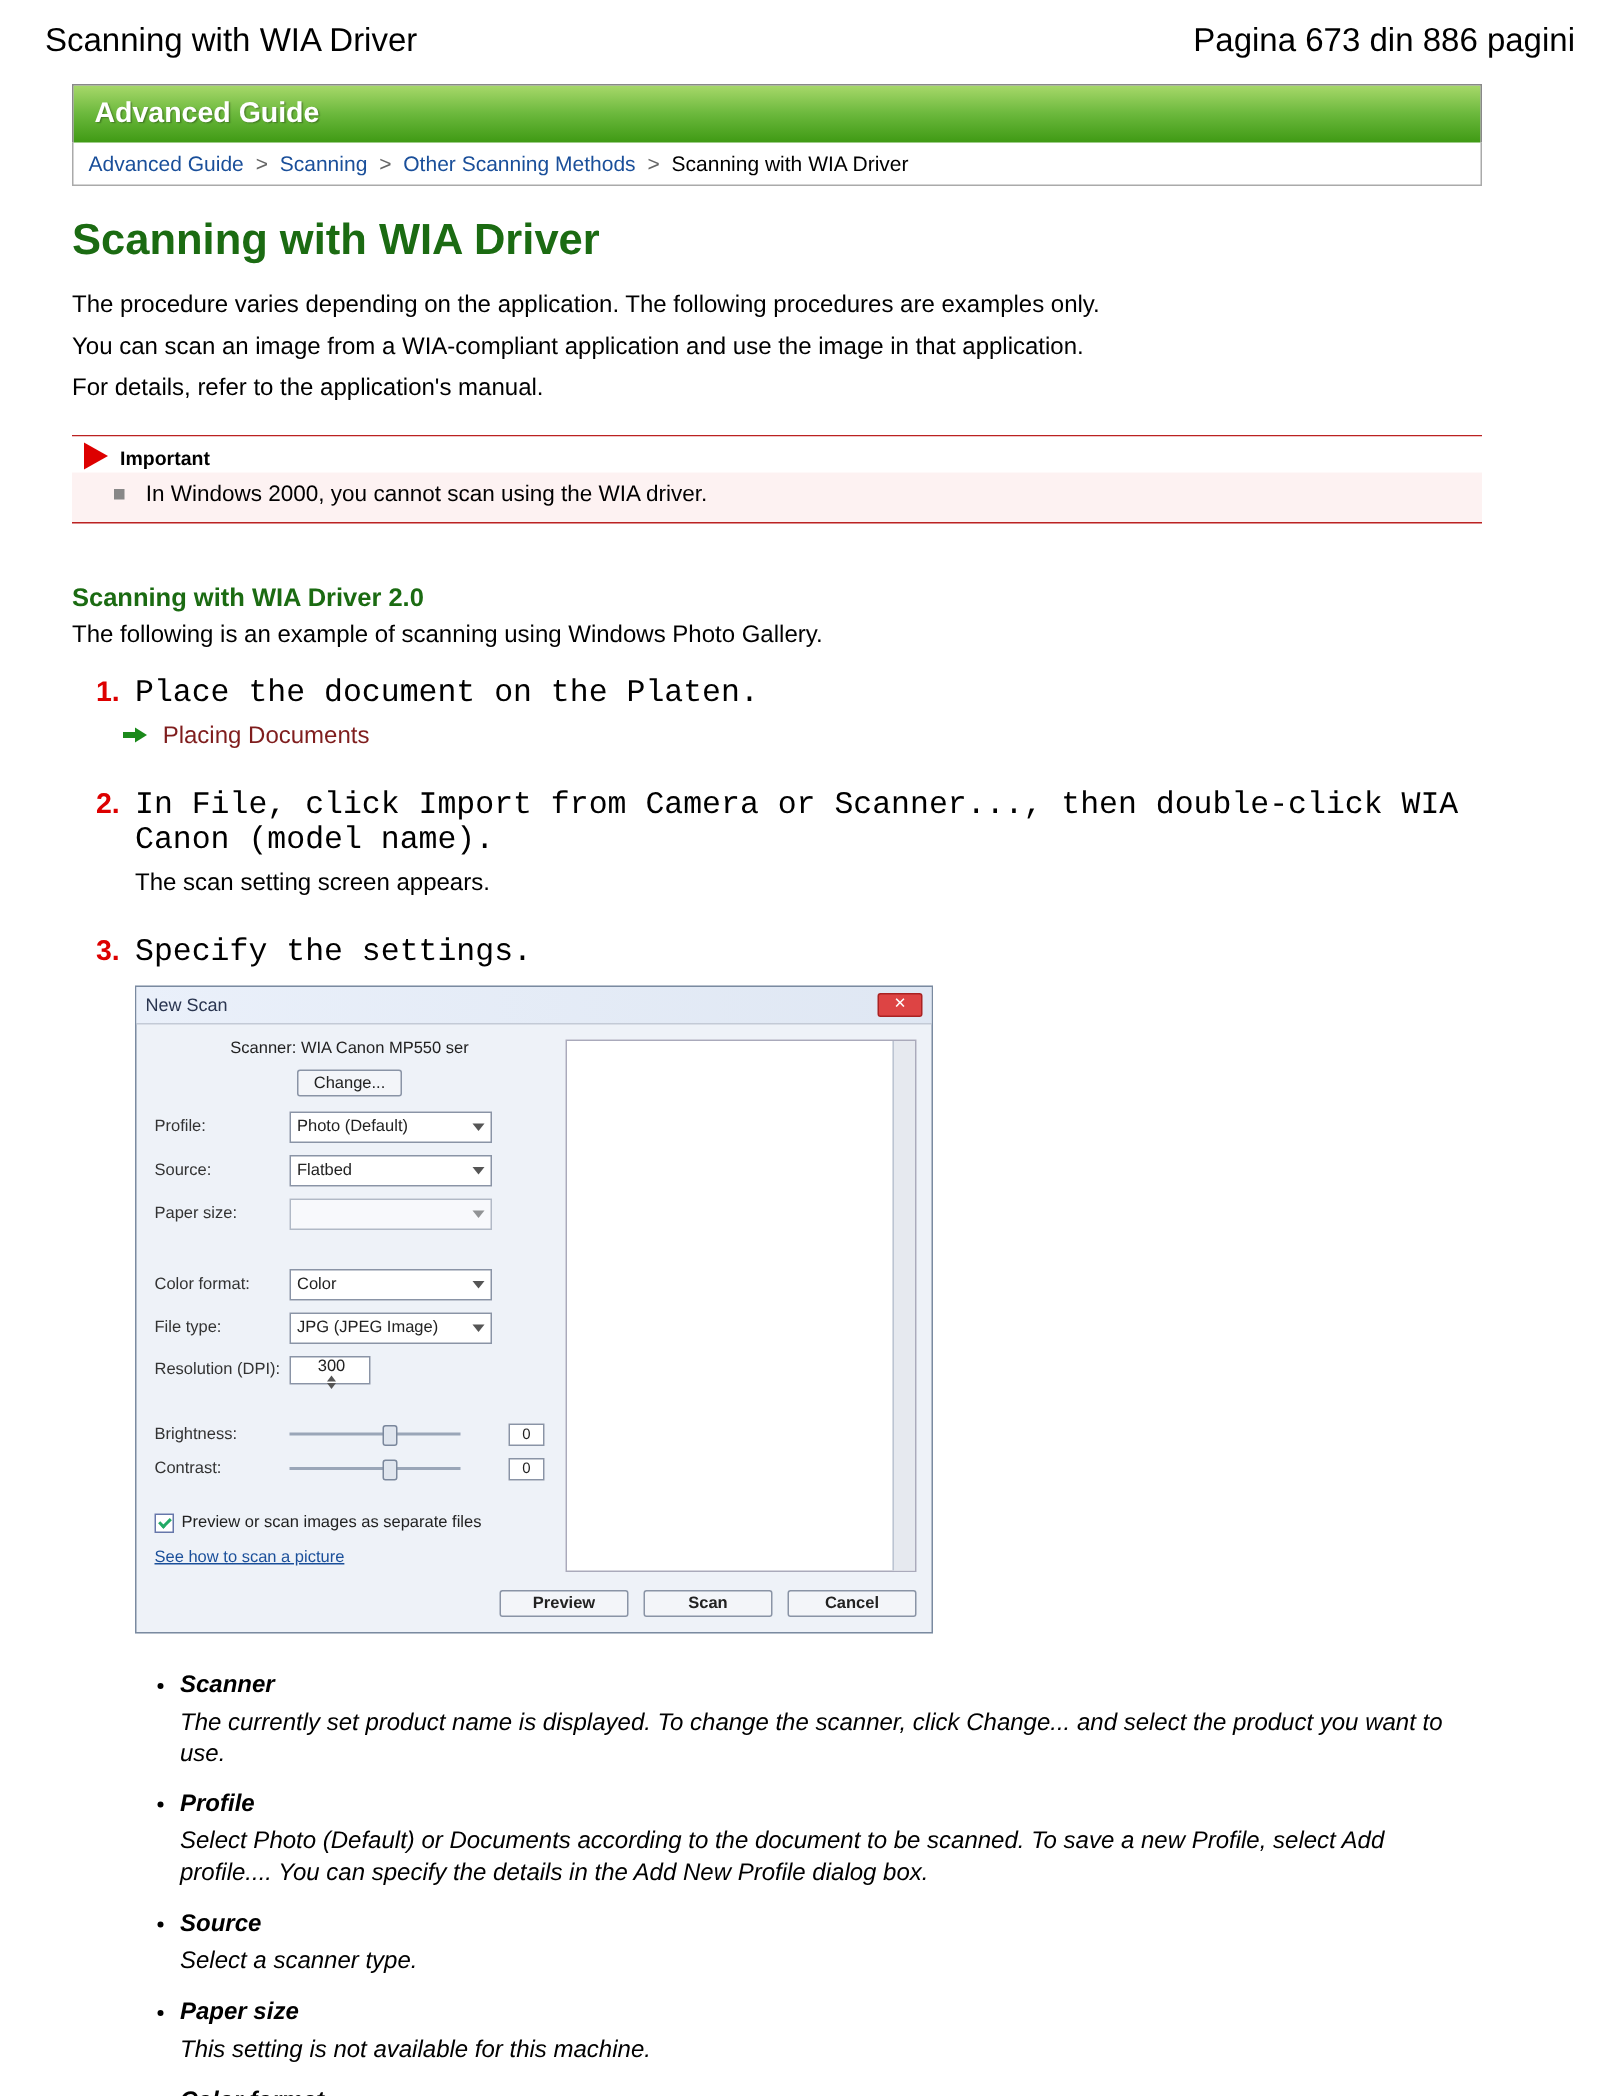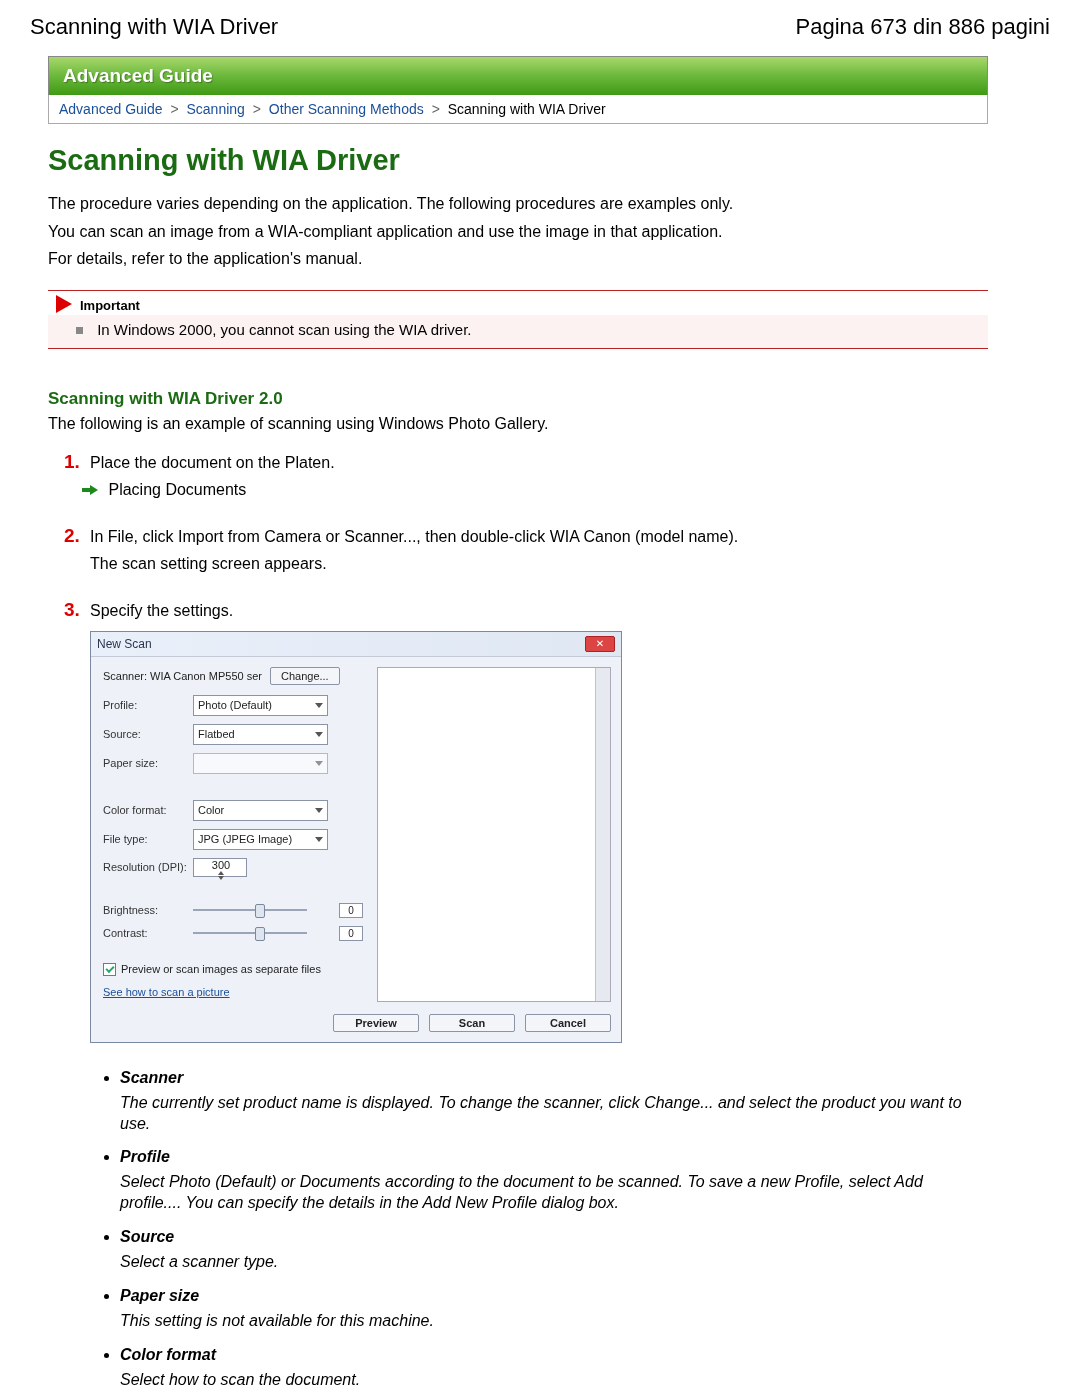--- a/index.html
+++ b/index.html
@@ -83,35 +83,35 @@
     margin-top: 40px;
   }
   .subtext { font-size: 16px; margin: 6px 0 18px 0; }
   ol.steps { list-style: none; padding-left: 16px; margin: 0; }
   ol.steps > li { margin-bottom: 26px; }
   .step-row { display: flex; align-items: baseline; }
   .step-num {
     color: #d00; font-weight: bold; font-size: 19px;
     width: 26px; flex-shrink: 0;
   }
-  .step-text { font-size: 16px; }
+  .step-text { font-size: 21px; font-family: Liberation Mono, monospace; }
   .step-sub { margin-left: 26px; margin-top: 8px; font-size: 16px; }
   .arrow-r {
     display:inline-block;
     width:0;height:0;
     border-top:5px solid transparent;
     border-bottom:5px solid transparent;
     border-left:8px solid #1b8a1b;
     margin-right:6px;
     position:relative;
   }
   .arrow-r::before{
     content:"";position:absolute;left:-16px;top:-2px;width:10px;height:4px;background:#1b8a1b;
   }
-  .link-green { color: #000000; text-decoration: none; }
+  .link-green { color: #7f1d1d; text-decoration: none; }
   
   .dialog-wrap { margin-left: 26px; margin-top: 10px; }
   .dialog {
     width: 530px;
     border: 1px solid #7a8aa0;
     background: #eef2f8;
     font-size: 11px;
     color: #222;
   }
   .dlg-title {
@@ -123,21 +123,21 @@
     color:#2a3550;
   }
   .dlg-close {
     width:28px;height:14px;background:#d44;border:1px solid #a22;border-radius:2px;
     display:flex;align-items:center;justify-content:center;color:#fff;font-size:10px;line-height:1;
   }
   .dlg-body { display:flex; }
   .dlg-left { width: 260px; padding: 10px 10px 10px 12px; }
   .dlg-right { flex:1; margin:10px 10px 6px 4px; border:1px solid #aab; background:#fff; position:relative; }
   .dlg-right .scroll { position:absolute; right:0; top:0; bottom:0; width:14px; background:#e6e9ef; border-left:1px solid #bcc4d2; }
-  .scanner-row { display:flex; align-items:center; margin-bottom:10px; gap:8px;}
+  .scanner-row { display:flex; align-items:center; margin-bottom:10px; gap:8px;flex-direction:column;}
   .btn { border:1px solid #8a94a6; background:#f3f5f9; padding:2px 10px; font-size:11px; border-radius:2px;}
   .frow { display:flex; align-items:center; margin:8px 0; }
   .flab { width: 90px; color:#333; }
   .fctl { flex:1; }
   .combo {
     border:1px solid #8a94a6; background:#fff; height:17px; padding:1px 4px; font-size:11px;
     display:flex; justify-content:space-between; align-items:center; width:125px;
   }
   .combo .dd {
     width:0;height:0;border-left:4px solid transparent;border-right:4px solid transparent;border-top:5px solid #555;

